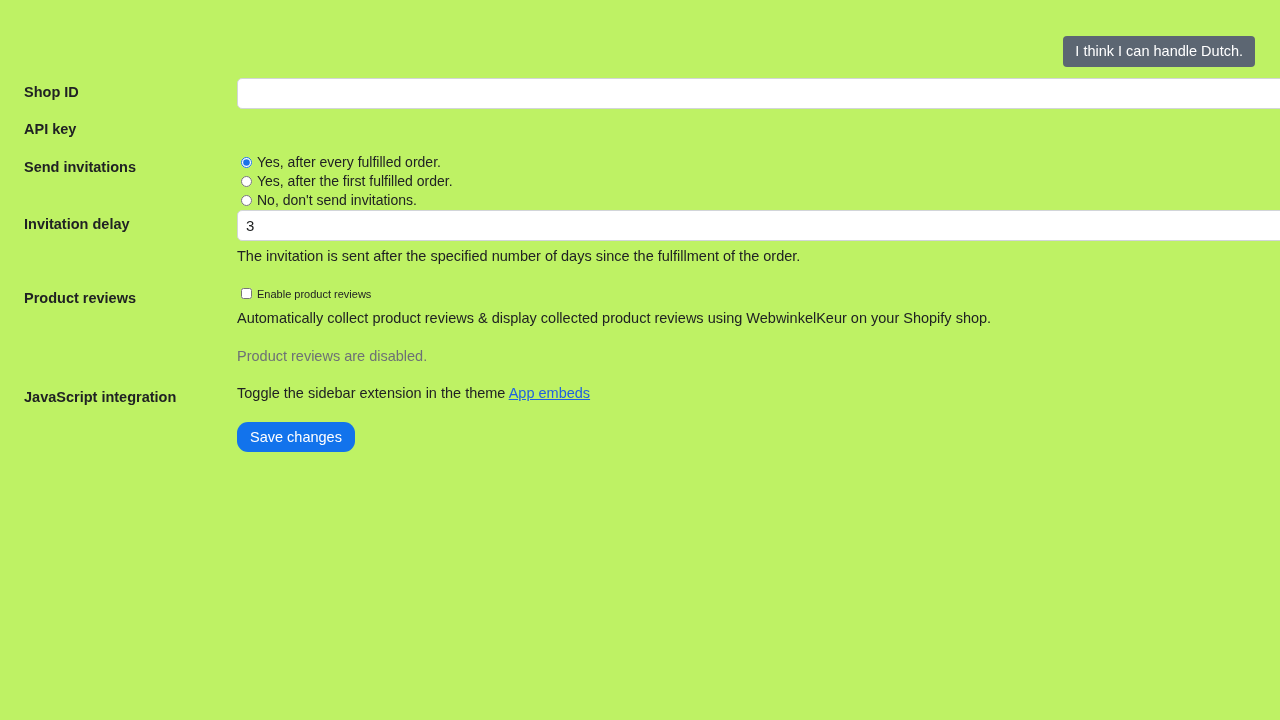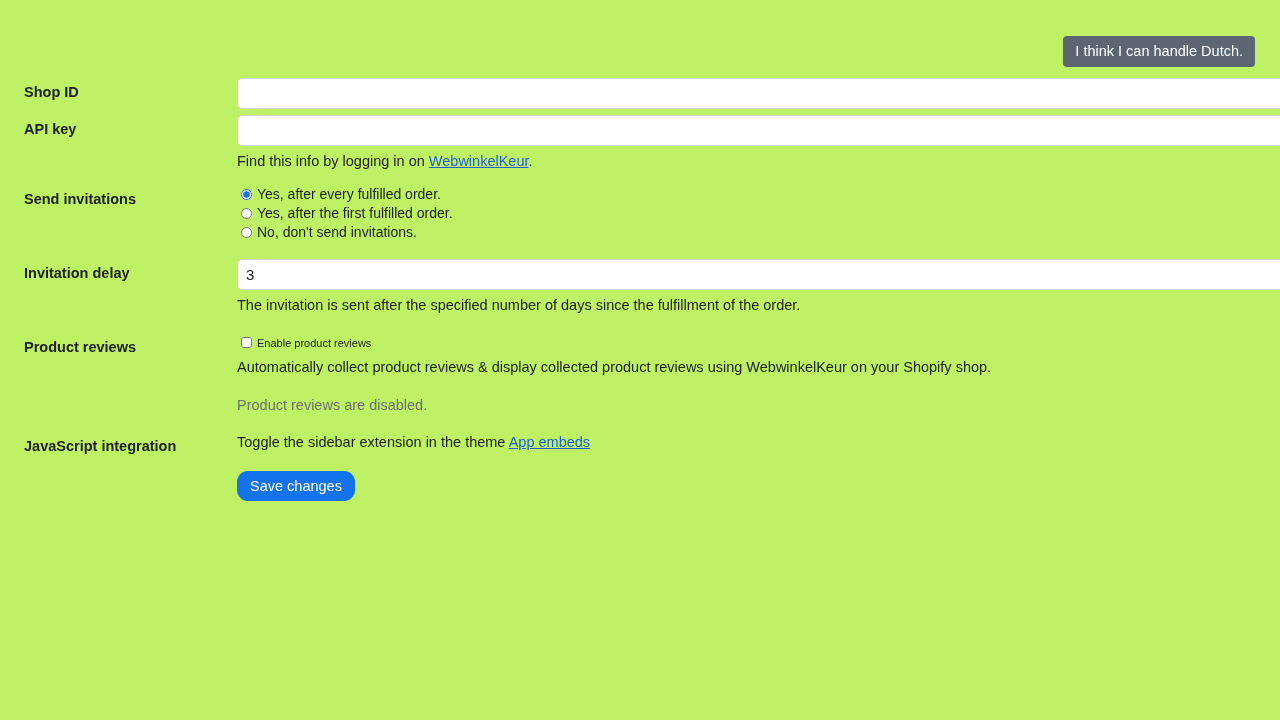--- a/index.html
+++ b/index.html
@@ -185,47 +185,41 @@
       <div class="field-col">
         <div class="input-wrap">
           <input class="text-input" type="text" value="" style="">
           
         </div>
       </div>
     </div>
 
     <div class="row">
       <div class="label-col">API key</div>
-      <div class="field-col">
-        <div class="input-wrap">
-          <input class="text-input" type="text" value="" style="">
-        </div>
-        <div class="help-text"><span>Find this info by logging in on </span><a class="link" href="#">WebwinkelKeur</a><span>.</span></div>
-      </div>
     </div>
 
     <div class="row" style="margin-top:14px;">
       <div class="label-col">Send invitations</div>
       <div class="field-col">
         <label class="radio-item">
           <input type="radio" name="send-invitations" checked="" style="">
           <span class="radio-label">Yes, after every fulfilled order.</span>
         </label>
         <label class="radio-item">
           <input type="radio" name="send-invitations" style="">
           <span class="radio-label">Yes, after the first fulfilled order.</span>
         </label>
         <label class="radio-item">
           <input type="radio" name="send-invitations" style="">
           <span class="radio-label">No, don't send invitations.</span>
         </label>
       </div>
     </div>
 
-    <div class="row" style="margin-top:17px;justify-content:space-between;">
+    <div class="row" style="margin-top:0;justify-content:space-between;">
       <div class="label-col">Invitation delay</div>
       <div class="field-col">
         <div class="input-wrap">
           <input class="text-input short" type="text" value="3" style="">
         </div>
         <div class="help-text">The invitation is sent after the specified number of days since the fulfillment of the order.</div>
       </div>
     </div>
 
     <div class="row" style="margin-top:18px;">

